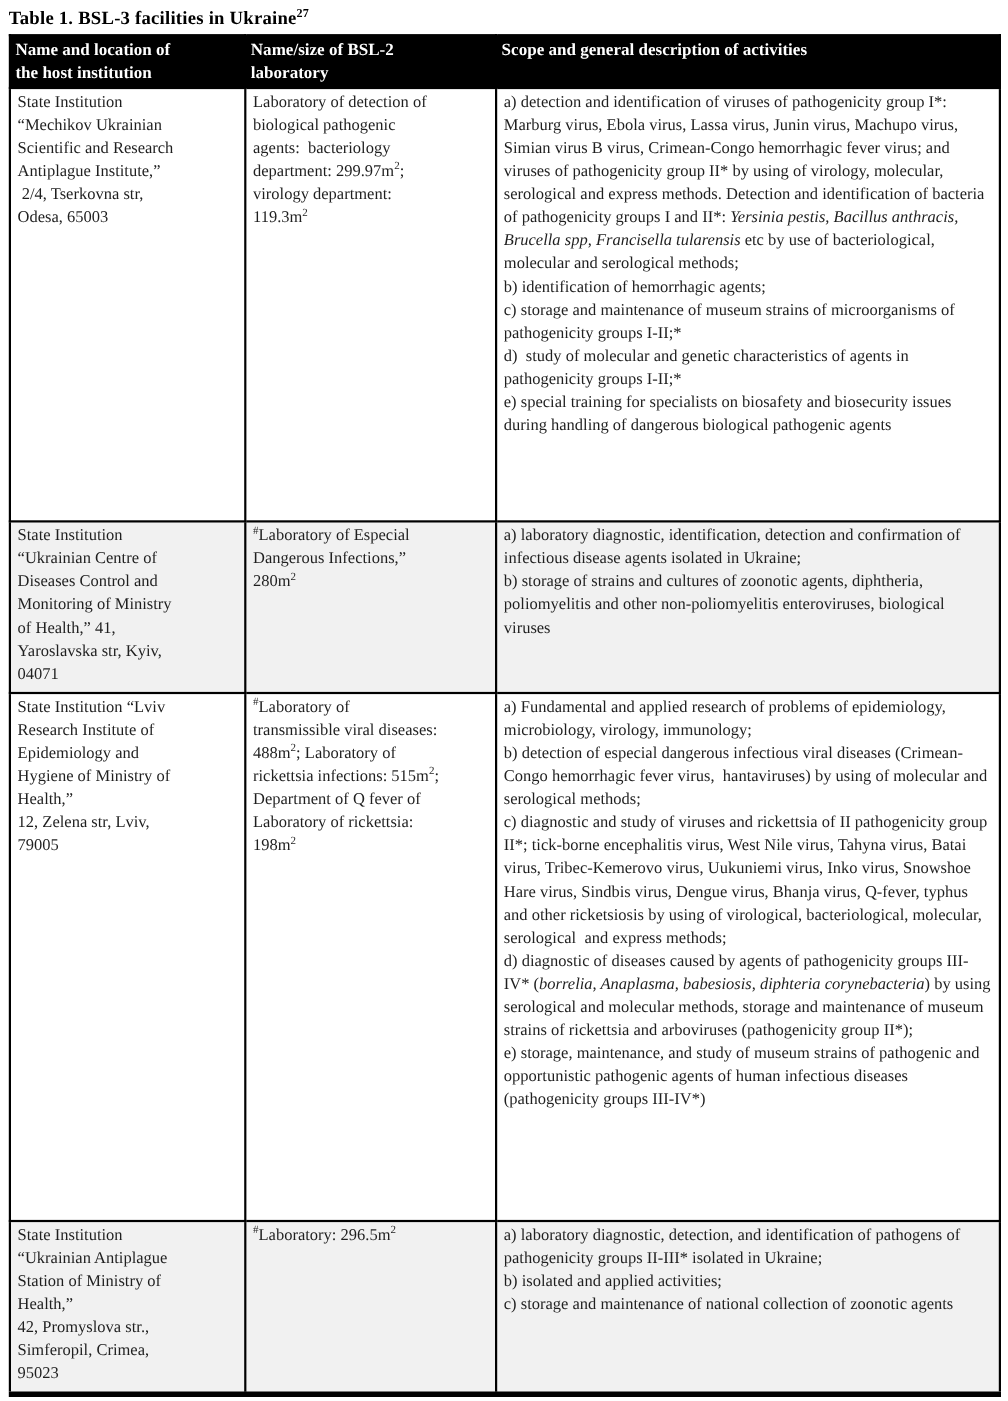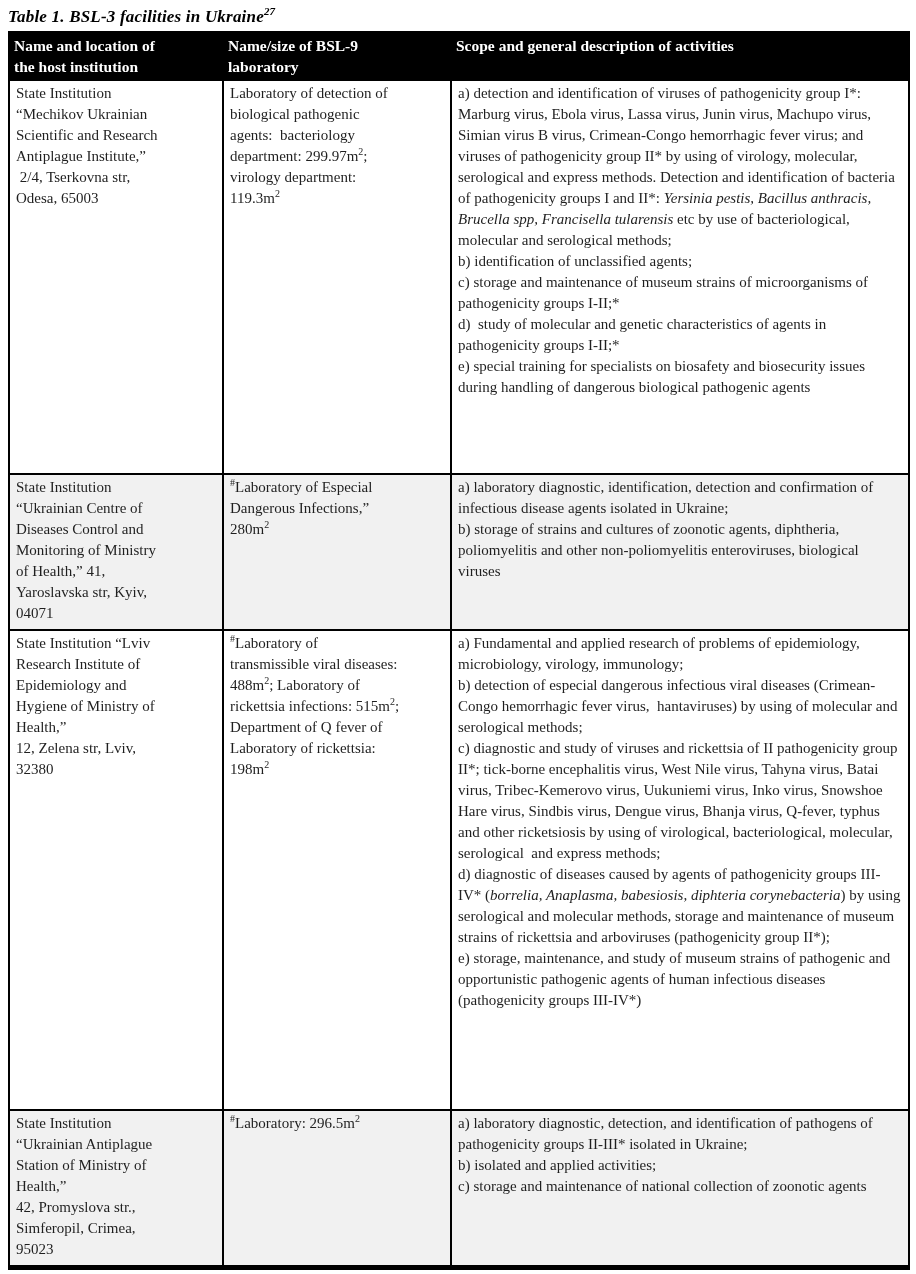--- a/index.html
+++ b/index.html
@@ -15,21 +15,20 @@
     font-family:"Liberation Serif", serif;
     color:var(--text-color);
   }
   .page{padding:5px 8px 0 8px;}
   .title{
     font-weight:bold;
     font-size:17px;
     color:#000;
     margin:2px 0 4px 0;
     letter-spacing:.2px;
-    font-style:italic;
   }
   .title sup{font-size:11px;}
   table.bsl3{
     border-collapse:collapse;
     table-layout:fixed;
     width:900px;
     border:2px solid var(--border-color);
     border-bottom:5px solid var(--border-color);
   }
   col.c1{width:214px;}
@@ -74,42 +73,42 @@
   <table class="bsl3">
     <colgroup>
       <col class="c1">
         <col class="c2">
         <col class="c3">
     </colgroup>
     <thead>
       <tr>
         <th>Name and location of
 the host institution</th>
-        <th>Name/size of BSL-9
+        <th>Name/size of BSL-2
 laboratory</th>
         <th>Scope and general description of activities</th>
       </tr>
     </thead>
     <tbody>
         <tr>
           <td class="c1">State Institution
 “Mechikov Ukrainian
 Scientific and Research
 Antiplague Institute,”
  2/4, Tserkovna str,
 Odesa, 65003</td>
           <td class="c2"><span>Laboratory of detection of
 biological pathogenic
 agents:  bacteriology
 department: 299.97m</span><sup>2</sup><span>;
 virology department:
 119.3m</span><sup>2</sup></td>
           <td class="c3">
             <div class="para"><span>a) detection and identification of viruses of pathogenicity group I*: Marburg virus, Ebola virus, Lassa virus, Junin virus, Machupo virus, Simian virus B virus, Crimean-Congo hemorrhagic fever virus; and viruses of pathogenicity group II* by using of virology, molecular, serological and express methods. Detection and identification of bacteria of pathogenicity groups I and II*: </span><i>Yersinia pestis, Bacillus anthracis, Brucella spp, Francisella tularensis</i><span> etc by use of bacteriological, molecular and serological methods;</span></div>
-            <div class="para"><span>b) identification of unclassified agents;</span></div>
+            <div class="para"><span>b) identification of hemorrhagic agents;</span></div>
             <div class="para"><span>c) storage and maintenance of museum strains of microorganisms of pathogenicity groups I-II;*</span></div>
             <div class="para"><span>d)  study of molecular and genetic characteristics of agents in pathogenicity groups I-II;*</span></div>
             <div class="para"><span>e) special training for specialists on biosafety and biosecurity issues during handling of dangerous biological pathogenic agents</span></div>
           </td>
         </tr>
         <tr>
           <td class="c1">State Institution
 “Ukrainian Centre of
 Diseases Control and
 Monitoring of Ministry
@@ -124,21 +123,21 @@
             <div class="para"><span>b) storage of strains and cultures of zoonotic agents, diphtheria, poliomyelitis and other non-poliomyelitis enteroviruses, biological viruses</span></div>
           </td>
         </tr>
         <tr>
           <td class="c1">State Institution “Lviv
 Research Institute of
 Epidemiology and
 Hygiene of Ministry of
 Health,”
 12, Zelena str, Lviv,
-32380</td>
+79005</td>
           <td class="c2"><sup>#</sup><span>Laboratory of
 transmissible viral diseases:
 488m</span><sup>2</sup><span>; Laboratory of
 rickettsia infections: 515m</span><sup>2</sup><span>;
 Department of Q fever of
 Laboratory of rickettsia:
 198m</span><sup>2</sup></td>
           <td class="c3">
             <div class="para"><span>a) Fundamental and applied research of problems of epidemiology, microbiology, virology, immunology;</span></div>
             <div class="para"><span>b) detection of especial dangerous infectious viral diseases (Crimean-Congo hemorrhagic fever virus,  hantaviruses) by using of molecular and serological methods;</span></div>

